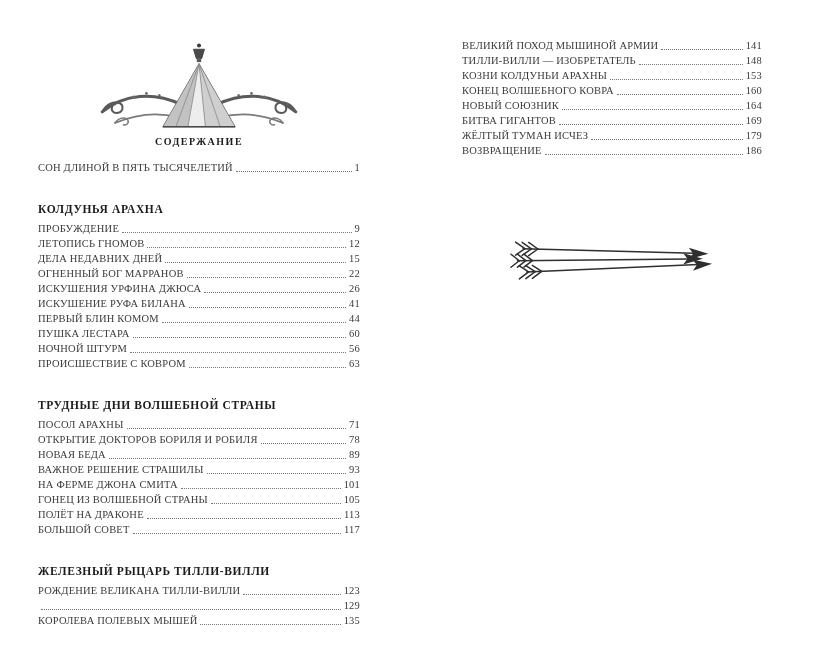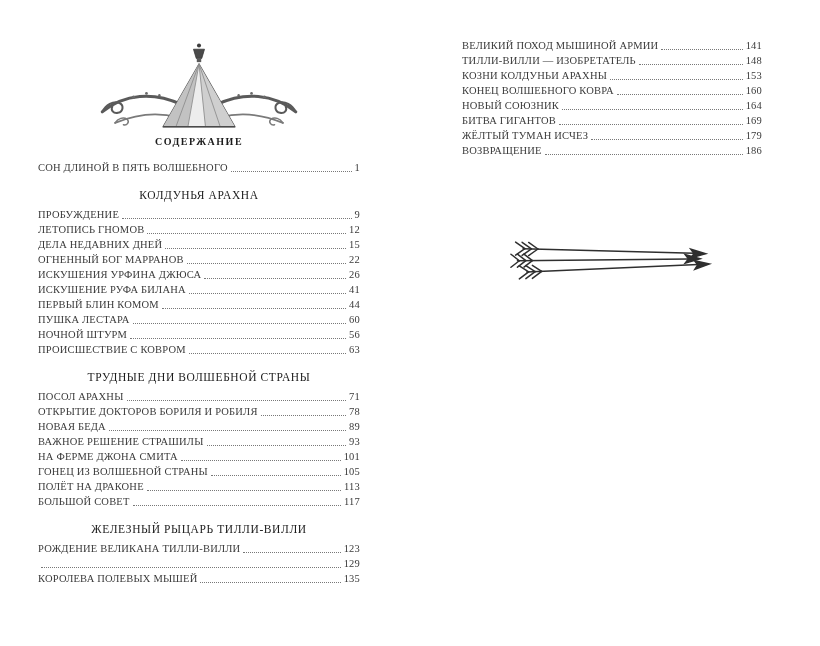--- a/index.html
+++ b/index.html
@@ -25,26 +25,25 @@
     font-size: 10px;
     font-weight: bold;
     letter-spacing: 1.5px;
     color: #1c1c1c;
     margin-top: 4px;
   }
 
   .intro-entries { margin-top: 13px; }
 
   .section-heading {
-    text-align: center;
-    font-weight: normal;
+    font-weight: bold;
     font-size: 11.5px;
     letter-spacing: 0.6px;
     color: #1c1c1c;
-    margin: 14px 0 6px;
+    margin: 28px 0 6px;
   }
 
   .toc-row {
     display: flex;
     align-items: flex-end;
     font-size: 10.5px;
     line-height: 15px;
     letter-spacing: 0.2px;
     color: #3a3a3a;
   }
@@ -93,21 +92,21 @@
         <polygon points="115,26 122,94 154,94" fill="#cfcfcf"></polygon>
         <path d="M115,26 L103,94 M115,26 L122,94 M115,26 L138,94 M115,26 L90,94" fill="none" stroke="#8a8a8a" stroke-width="0.9"></path>
         <path d="M76,94 L154,94" stroke="#4a4a4a" stroke-width="1.6"></path>
       </svg>
     </div>
 
     <div class="toc-title">СОДЕРЖАНИЕ</div>
 
     <div class="intro-entries">
         <div class="toc-row">
-          <span class="t">СОН ДЛИНОЙ В ПЯТЬ ВОЛШЕБНОГО</span>
+          <span class="t">СОН ДЛИНОЙ В ПЯТЬ ТЫСЯЧЕЛЕТИЙ</span>
           <span class="dots"></span>
           <span class="pg">1</span>
         </div>
       </div>
 
     <div>
         <div class="section-heading">КОЛДУНЬЯ АРАХНА</div>
         <div class="toc-row">
           <span class="t">ПРОБУЖДЕНИЕ</span>
           <span class="dots"></span>

